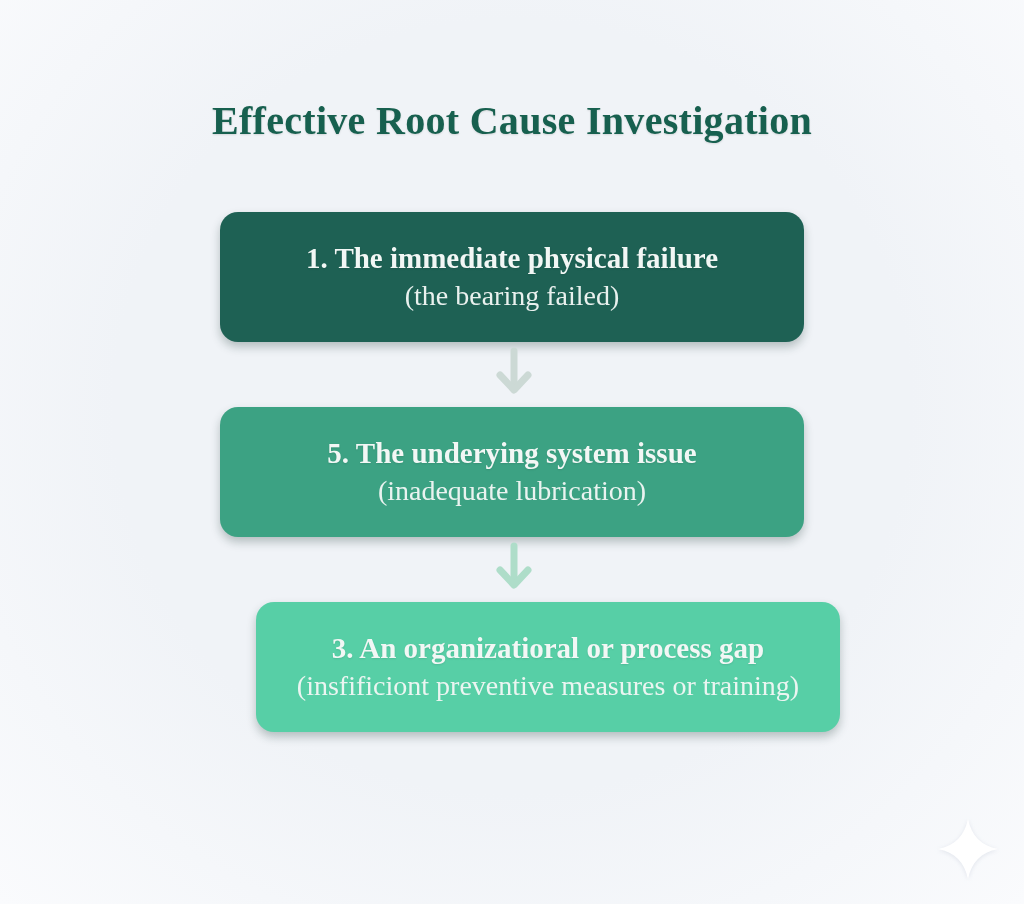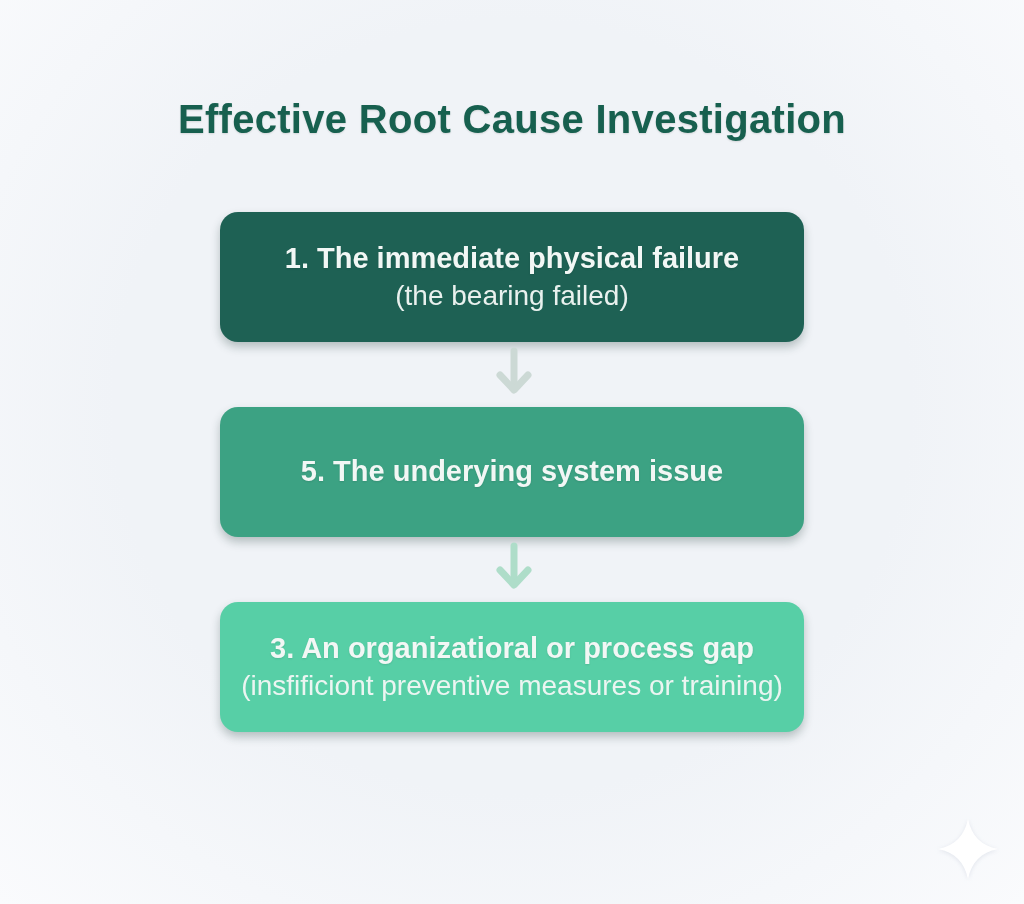--- a/index.html
+++ b/index.html
@@ -8,21 +8,21 @@
   }
   .canvas {
     position: relative;
     width: 1024px;
     height: 904px;
     overflow: hidden;
     background: radial-gradient(ellipse at 50% 45%,
                 var(--background) 0%,
                 var(--background) 55%,
                 #fafbfd 100%);
-    font-family: Liberation Sans, sans-serif;
+    font-family: Liberation Serif, serif;
   }
   .diagram-title {
     position: absolute;
     top: 70px;
     left: 0;
     right: 0;
     text-align: center;
     font-size: 40px;
     font-weight: 700;
     letter-spacing: 0.3px;
@@ -39,21 +39,21 @@
     flex-direction: column;
     align-items: center;
     justify-content: center;
     gap: 5px;
     color: var(--step-text);
     box-shadow: 0 5px 10px rgba(25, 55, 50, 0.28);
     text-align: center;
   }
   .step-1 { top: 212px; background: var(--step1-bg); }
   .step-2 { top: 407px; background: var(--step2-bg); }
-  .step-3 { top: 602px; background: var(--step3-bg); }
+  .step-3 { top: 602px; background: var(--step3-bg); margin-left: 36px; }
   .step .heading {
     font-size: 29px;
     font-weight: 700;
     line-height: 1.15;
     text-shadow: 0 1px 2px rgba(0,0,0,0.10);
   }
   .step .subtext {
     font-size: 28px;
     font-weight: 400;
     opacity: 0.96;
@@ -101,20 +101,21 @@
 
   <div class="arrow arrow-1">
     <svg viewBox="0 0 56 56" fill="none" stroke="currentColor" stroke-width="7" stroke-linecap="round" stroke-linejoin="round" aria-hidden="true">
       <path d="M28 6 V41"></path>
       <path d="M14 30 L28 45 L42 30"></path>
     </svg>
   </div>
 
   <div class="step step-2">
     <div class="heading">5. The underying system issue</div>
+    <div class="subtext">(inadequate lubrication)</div>
   </div>
 
   <div class="arrow arrow-2">
     <svg viewBox="0 0 56 56" fill="none" stroke="currentColor" stroke-width="7" stroke-linecap="round" stroke-linejoin="round" aria-hidden="true">
       <path d="M28 6 V41"></path>
       <path d="M14 30 L28 45 L42 30"></path>
     </svg>
   </div>
 
   <div class="step step-3">

